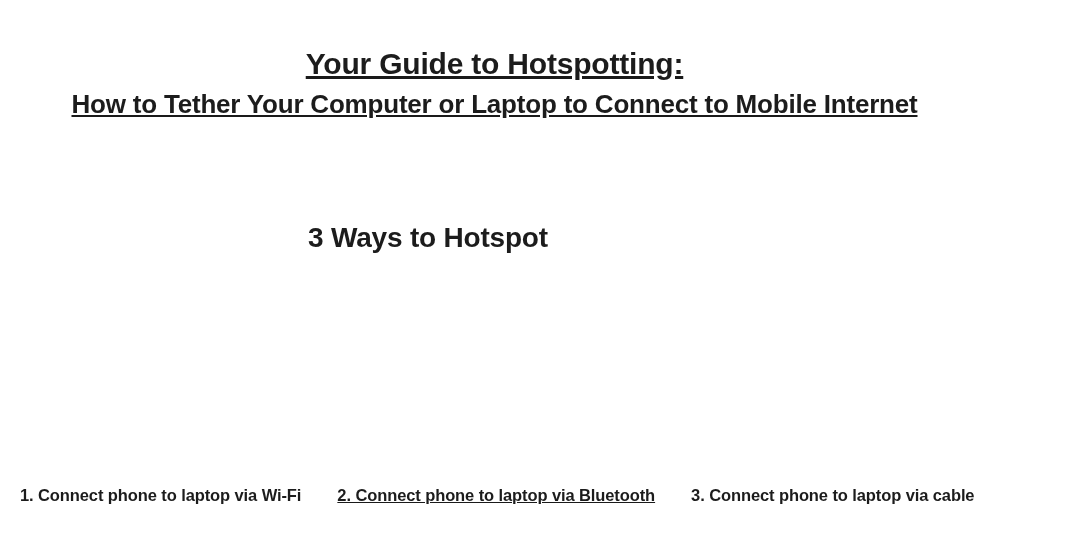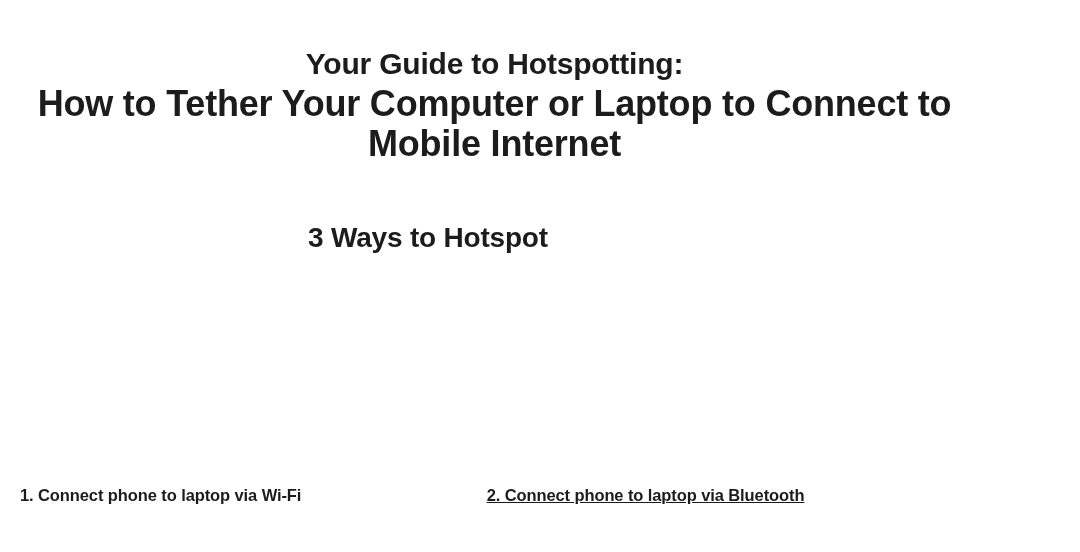--- a/index.html
+++ b/index.html
@@ -19,32 +19,33 @@
     position: relative;
     width: 1080px;
     height: 552px;
   }
   .title-block {
     position: absolute;
     top: 44px;
     left: 0;
     width: 989px;
     text-align: center;
+    text-decoration: underline;
   }
   .title-line {
     font-weight: bold;
     color: #1c1c1c;
     letter-spacing: -0.2px;
   }
   .title-line-1 {
     font-size: 30px;
     line-height: 40px;
   }
   .title-line-2 {
-    font-size: 36px;
+    font-size: 26px;
     line-height: 40px;
   }
   .subtitle {
     position: absolute;
     top: 222px;
     left: 0;
     width: 856px;
     text-align: center;
     font-size: 28px;
     font-weight: bold;
@@ -88,15 +89,18 @@
 
   <div class="subtitle">3 Ways to Hotspot</div>
 
   <div class="columns">
     <div class="column column-1">
       <div class="step-caption">1. Connect phone to laptop via Wi-Fi</div>
     </div>
     <div class="column column-2">
       <div class="step-caption">2. Connect phone to laptop via Bluetooth</div>
     </div>
+    <div class="column column-3">
+      <div class="step-caption">3. Connect phone to laptop via cable</div>
+    </div>
   </div>
 
 </div>
 
 </body></html>

